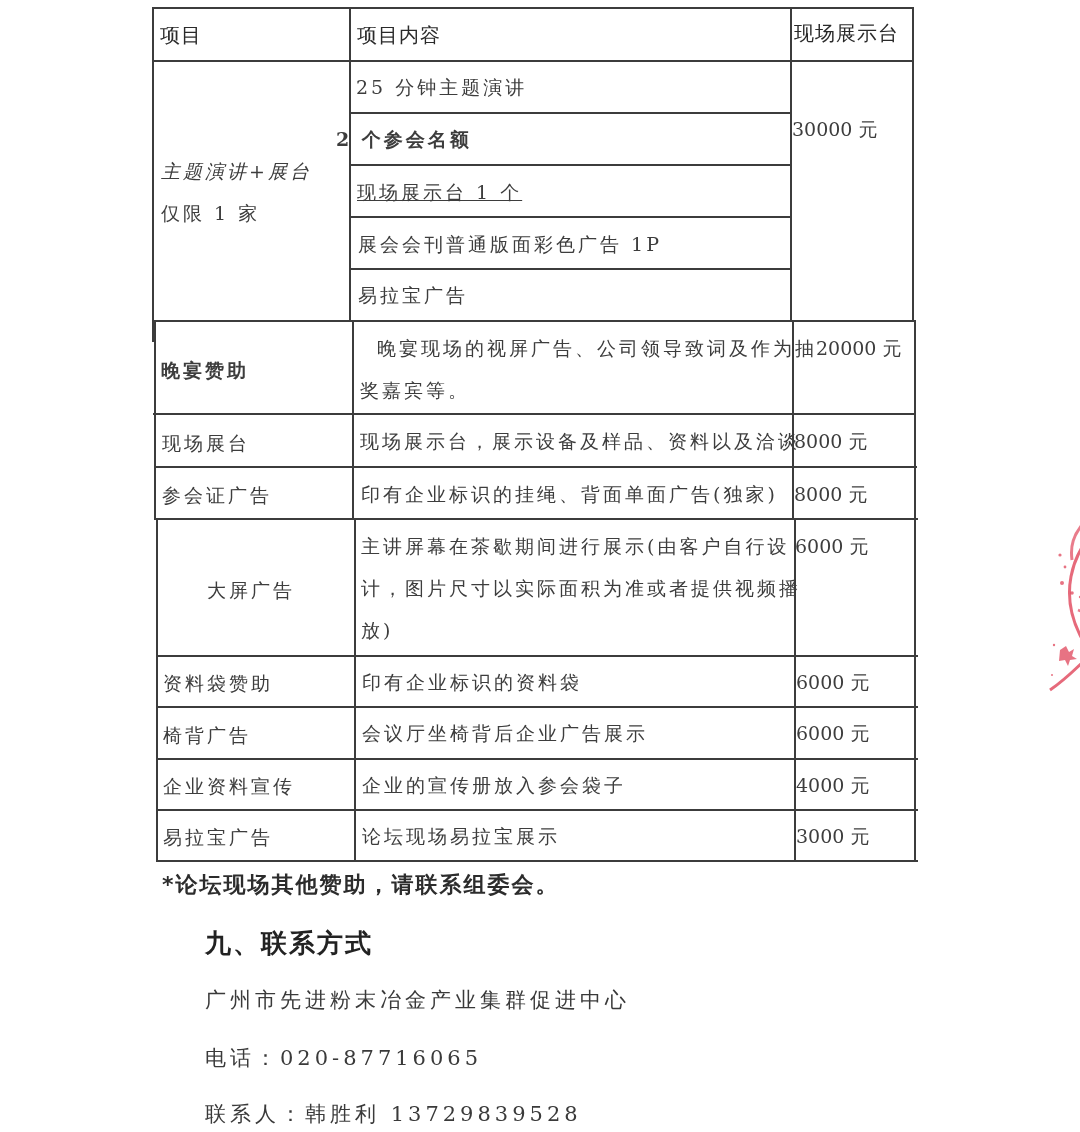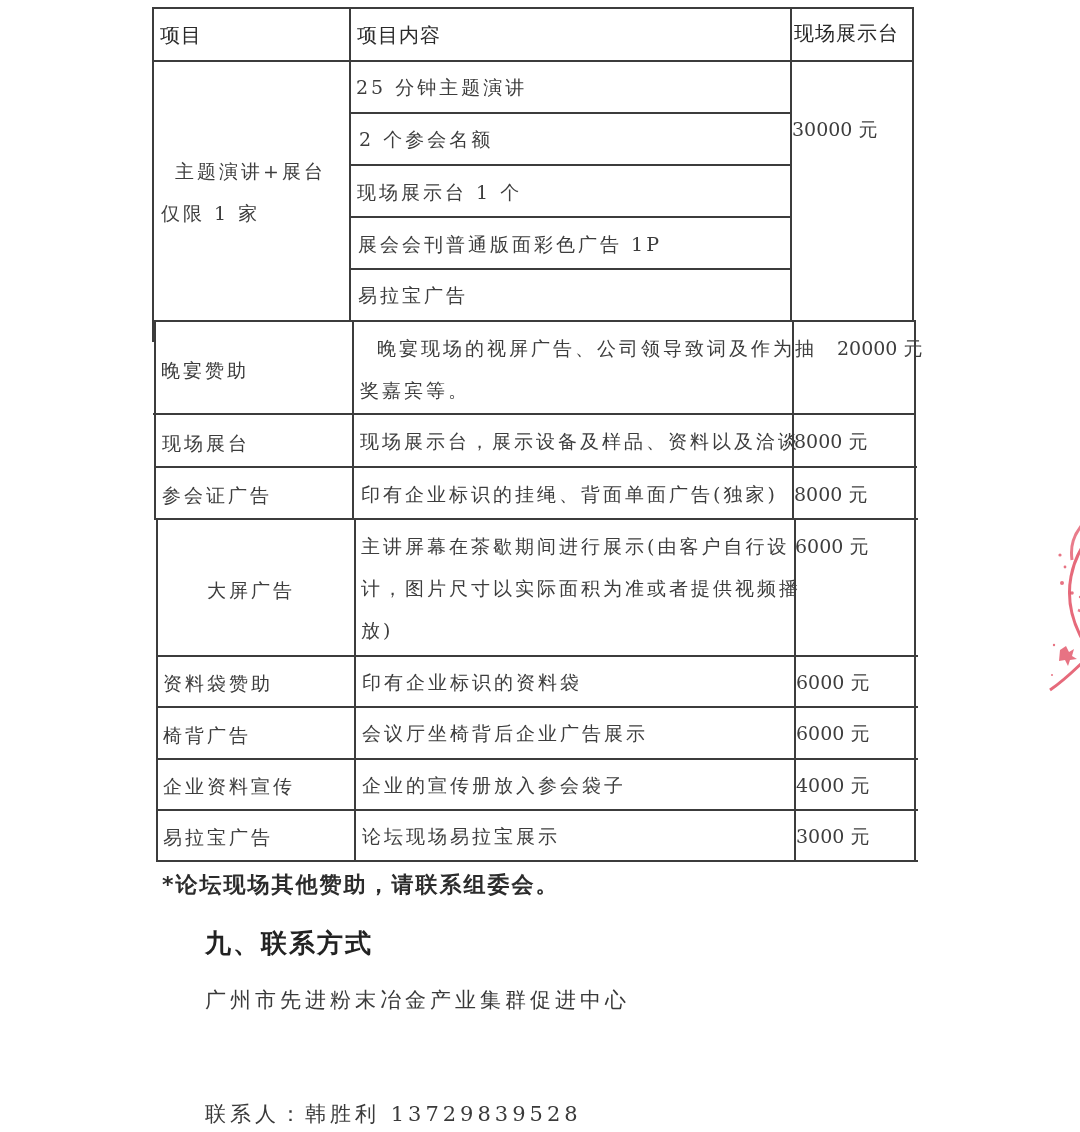--- a/index.html
+++ b/index.html
@@ -85,35 +85,35 @@
 
     <div class="vline" style="left:912px; top:7px; height:313px;"></div>
     <div class="vline" style="left:914px; top:320px; height:542px;"></div>
   </div>
 
   <div class="cell-text hdr" style="left:160px; top:14px;">项目</div>
   <div class="cell-text hdr" style="left:357px; top:14px;">项目内容</div>
   <div class="cell-text hdr" style="left:794px; top:12px;">现场展示台</div>
 
   <div>
-    <div class="cell-text" style="left:175px; top:150px;">主题演讲+展台</div>
+    <div class="cell-text" style="left:161px; top:150px;font-style:italic;">主题演讲+展台</div>
     <div class="cell-text" style="left:161px; top:192px;">仅限 1 家</div>
     <div class="cell-text" style="left:356px; top:66px;">25 分钟主题演讲</div>
-    <div class="cell-text" style="left:359px; top:118px;">2 个参会名额</div>
-    <div class="cell-text" style="left:357px; top:171px;">现场展示台 1 个</div>
+    <div class="cell-text" style="left:336px; top:118px;font-weight:bold;">2 个参会名额</div>
+    <div class="cell-text" style="left:357px; top:171px;text-decoration:underline;">现场展示台 1 个</div>
     <div class="cell-text" style="left:358px; top:223px;">展会会刊普通版面彩色广告 1P</div>
     <div class="cell-text" style="left:358px; top:274px;">易拉宝广告</div>
     <div class="cell-text price" style="left:792px; top:108px;">30000 元</div>
   </div>
 
   <div>
-    <div class="cell-text" style="left:161px; top:349px;">晚宴赞助</div>
+    <div class="cell-text" style="left:161px; top:349px;font-weight:bold;">晚宴赞助</div>
     <div class="cell-text" style="left:377px; top:327px;">晚宴现场的视屏广告、公司领导致词及作为抽</div>
     <div class="cell-text" style="left:360px; top:369px;">奖嘉宾等。</div>
-    <div class="cell-text price" style="left:837px; top:327px;">20000 元</div>
+    <div class="cell-text price" style="left:816px; top:327px;">20000 元</div>
   </div>
 
   <div>
     <div class="cell-text" style="left:162px; top:422px;">现场展台</div>
     <div class="cell-text" style="left:360px; top:420px;">现场展示台，展示设备及样品、资料以及洽谈</div>
     <div class="cell-text price" style="left:794px; top:420px;">8000 元</div>
   </div>
 
   <div>
     <div class="cell-text" style="left:162px; top:474px;">参会证广告</div>
@@ -150,20 +150,21 @@
   <div>
     <div class="cell-text" style="left:163px; top:816px;">易拉宝广告</div>
     <div class="cell-text" style="left:362px; top:815px;">论坛现场易拉宝展示</div>
     <div class="cell-text price" style="left:796px; top:815px;">3000 元</div>
   </div>
 
   <div class="note">*论坛现场其他赞助，请联系组委会。</div>
 
   <div class="section-title">九、联系方式</div>
   <div class="contact-line" style="top:986px;">广州市先进粉末冶金产业集群促进中心</div>
+  <div class="contact-line" style="top:1044px;">电话：020-87716065</div>
   <div class="contact-line" style="top:1100px;">联系人：韩胜利 13729839528</div>
 
   <svg class="seal" viewBox="0 0 90 185">
     <path d="M 58 12 C 30 40, 20 80, 40 120 C 50 140, 60 155, 72 170" fill="none" stroke="#e0455a" stroke-width="3" opacity="0.8"></path>
     <path d="M 42 10 C 34 20, 30 30, 32 45" fill="none" stroke="#e0455a" stroke-width="3" opacity="0.7"></path>
     <path d="M 38 95 C 45 98, 55 100, 70 99" fill="none" stroke="#e0455a" stroke-width="2.5" opacity="0.7"></path>
     <path d="M 10 175 C 25 165, 40 150, 50 140" fill="none" stroke="#e0455a" stroke-width="3" opacity="0.8"></path>
     <g fill="#e0455a" opacity="0.75">
       <circle cx="20" cy="40" r="1.6"></circle>
       <circle cx="25" cy="52" r="1.4"></circle>

